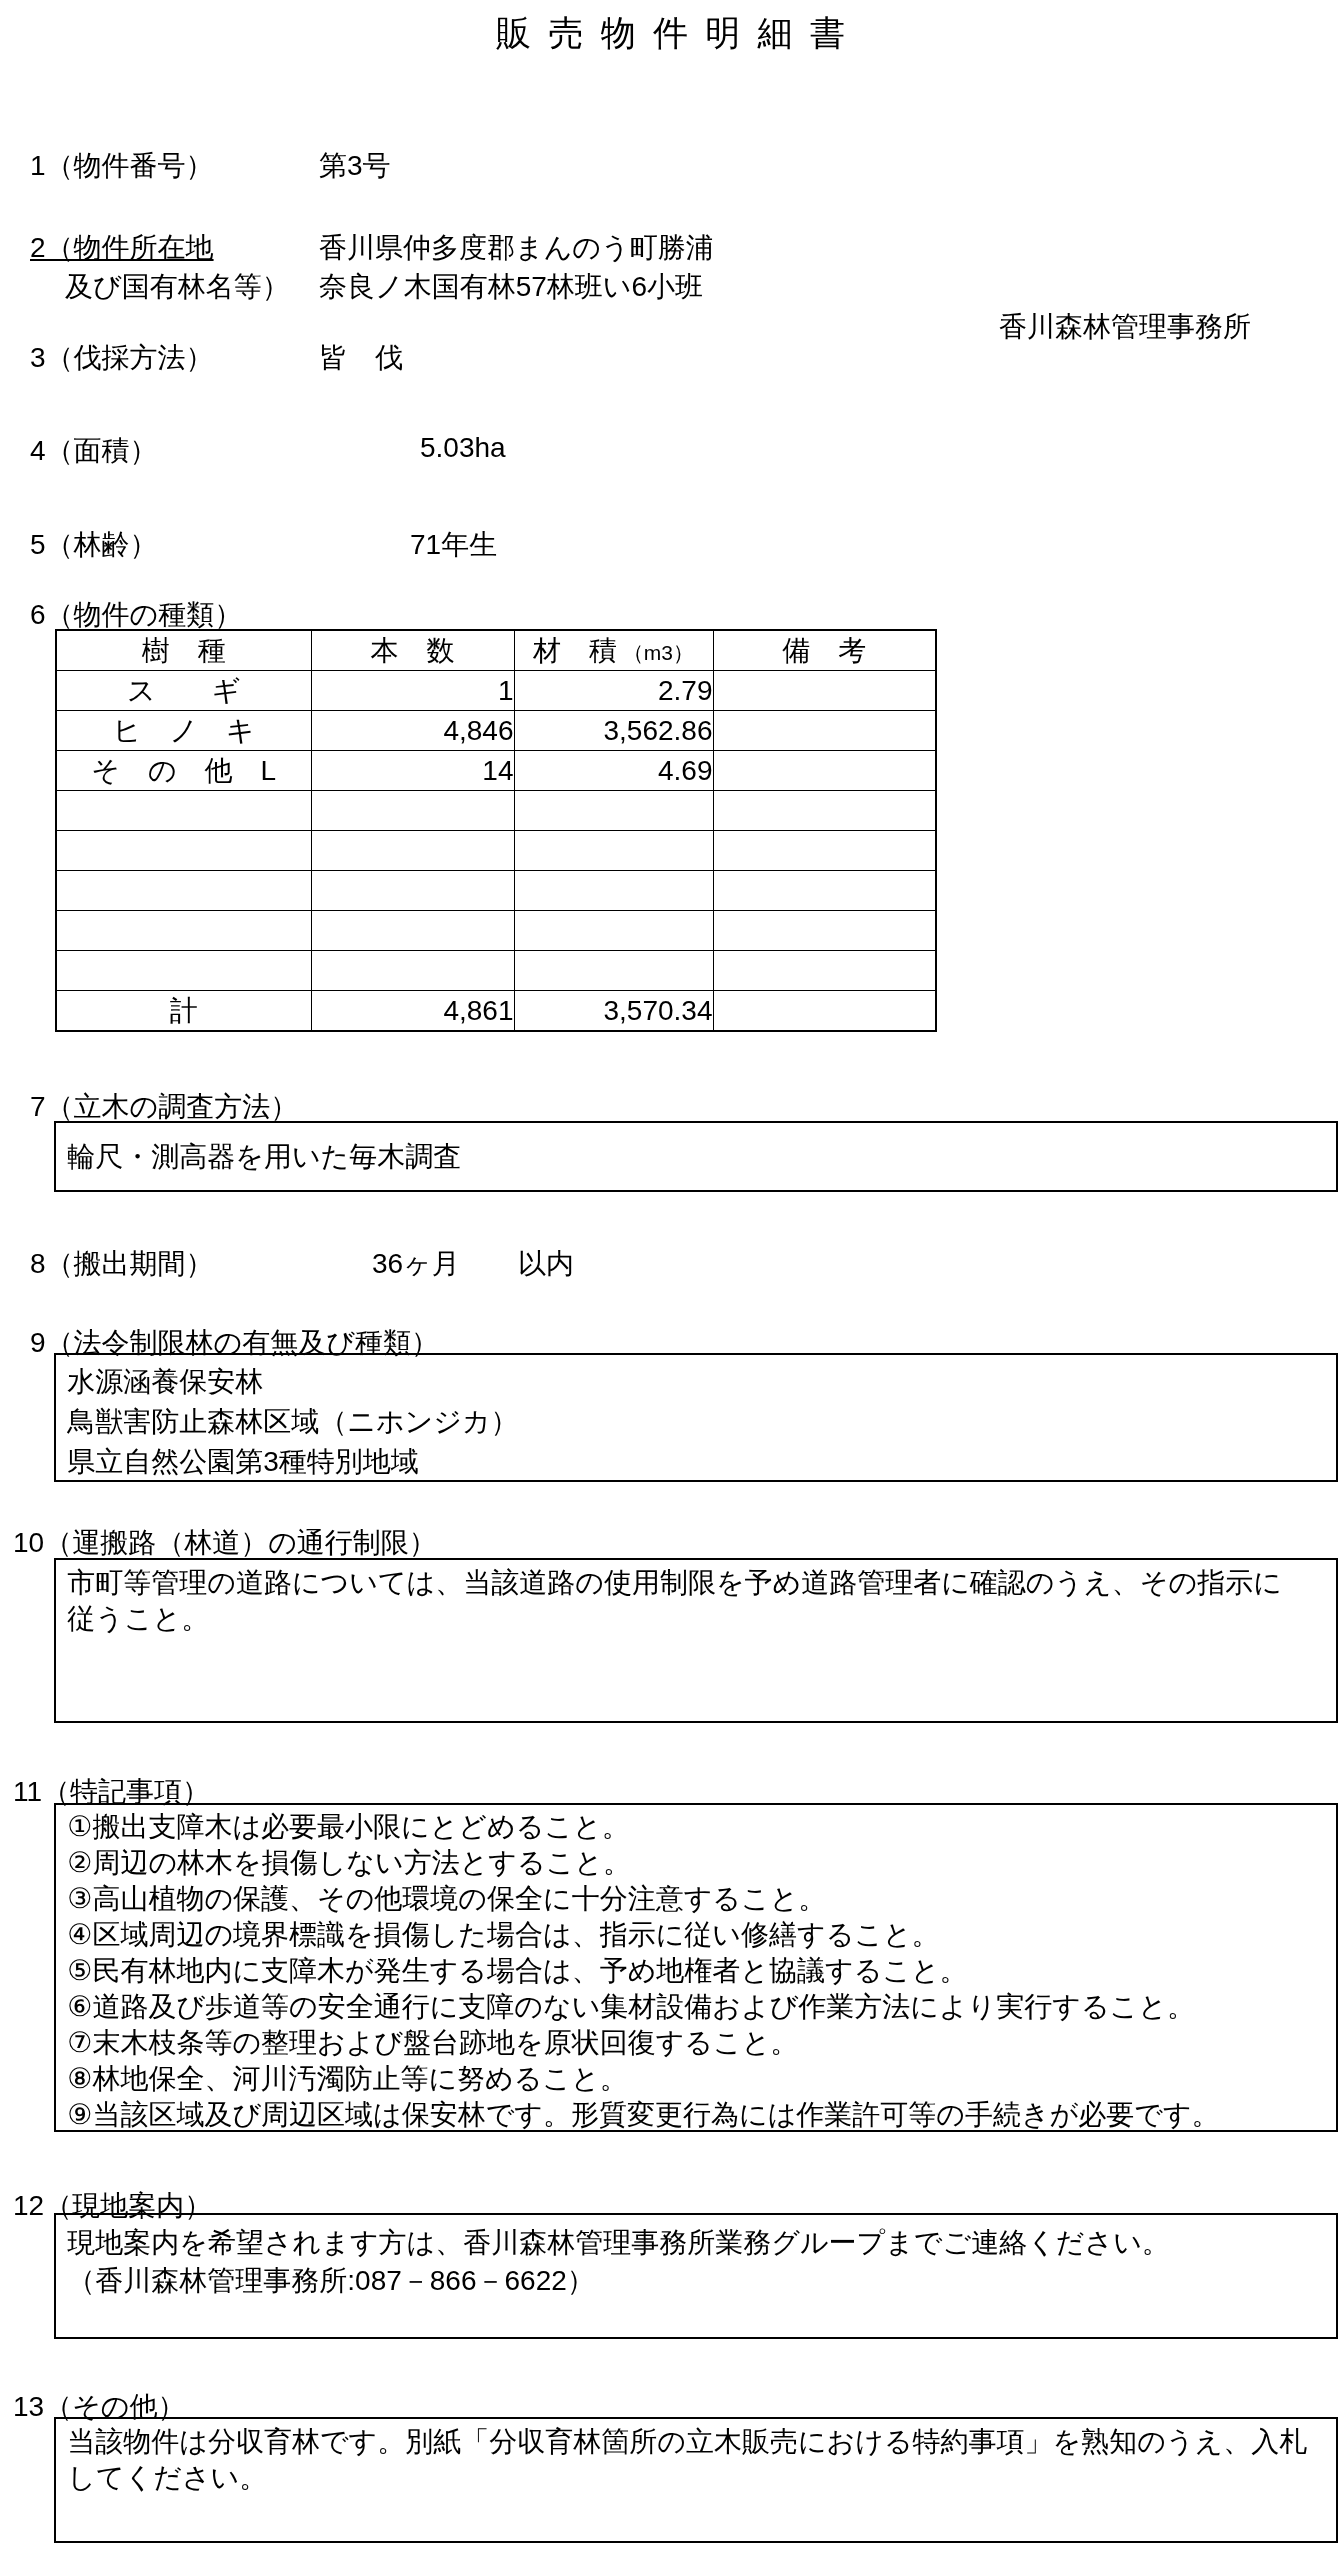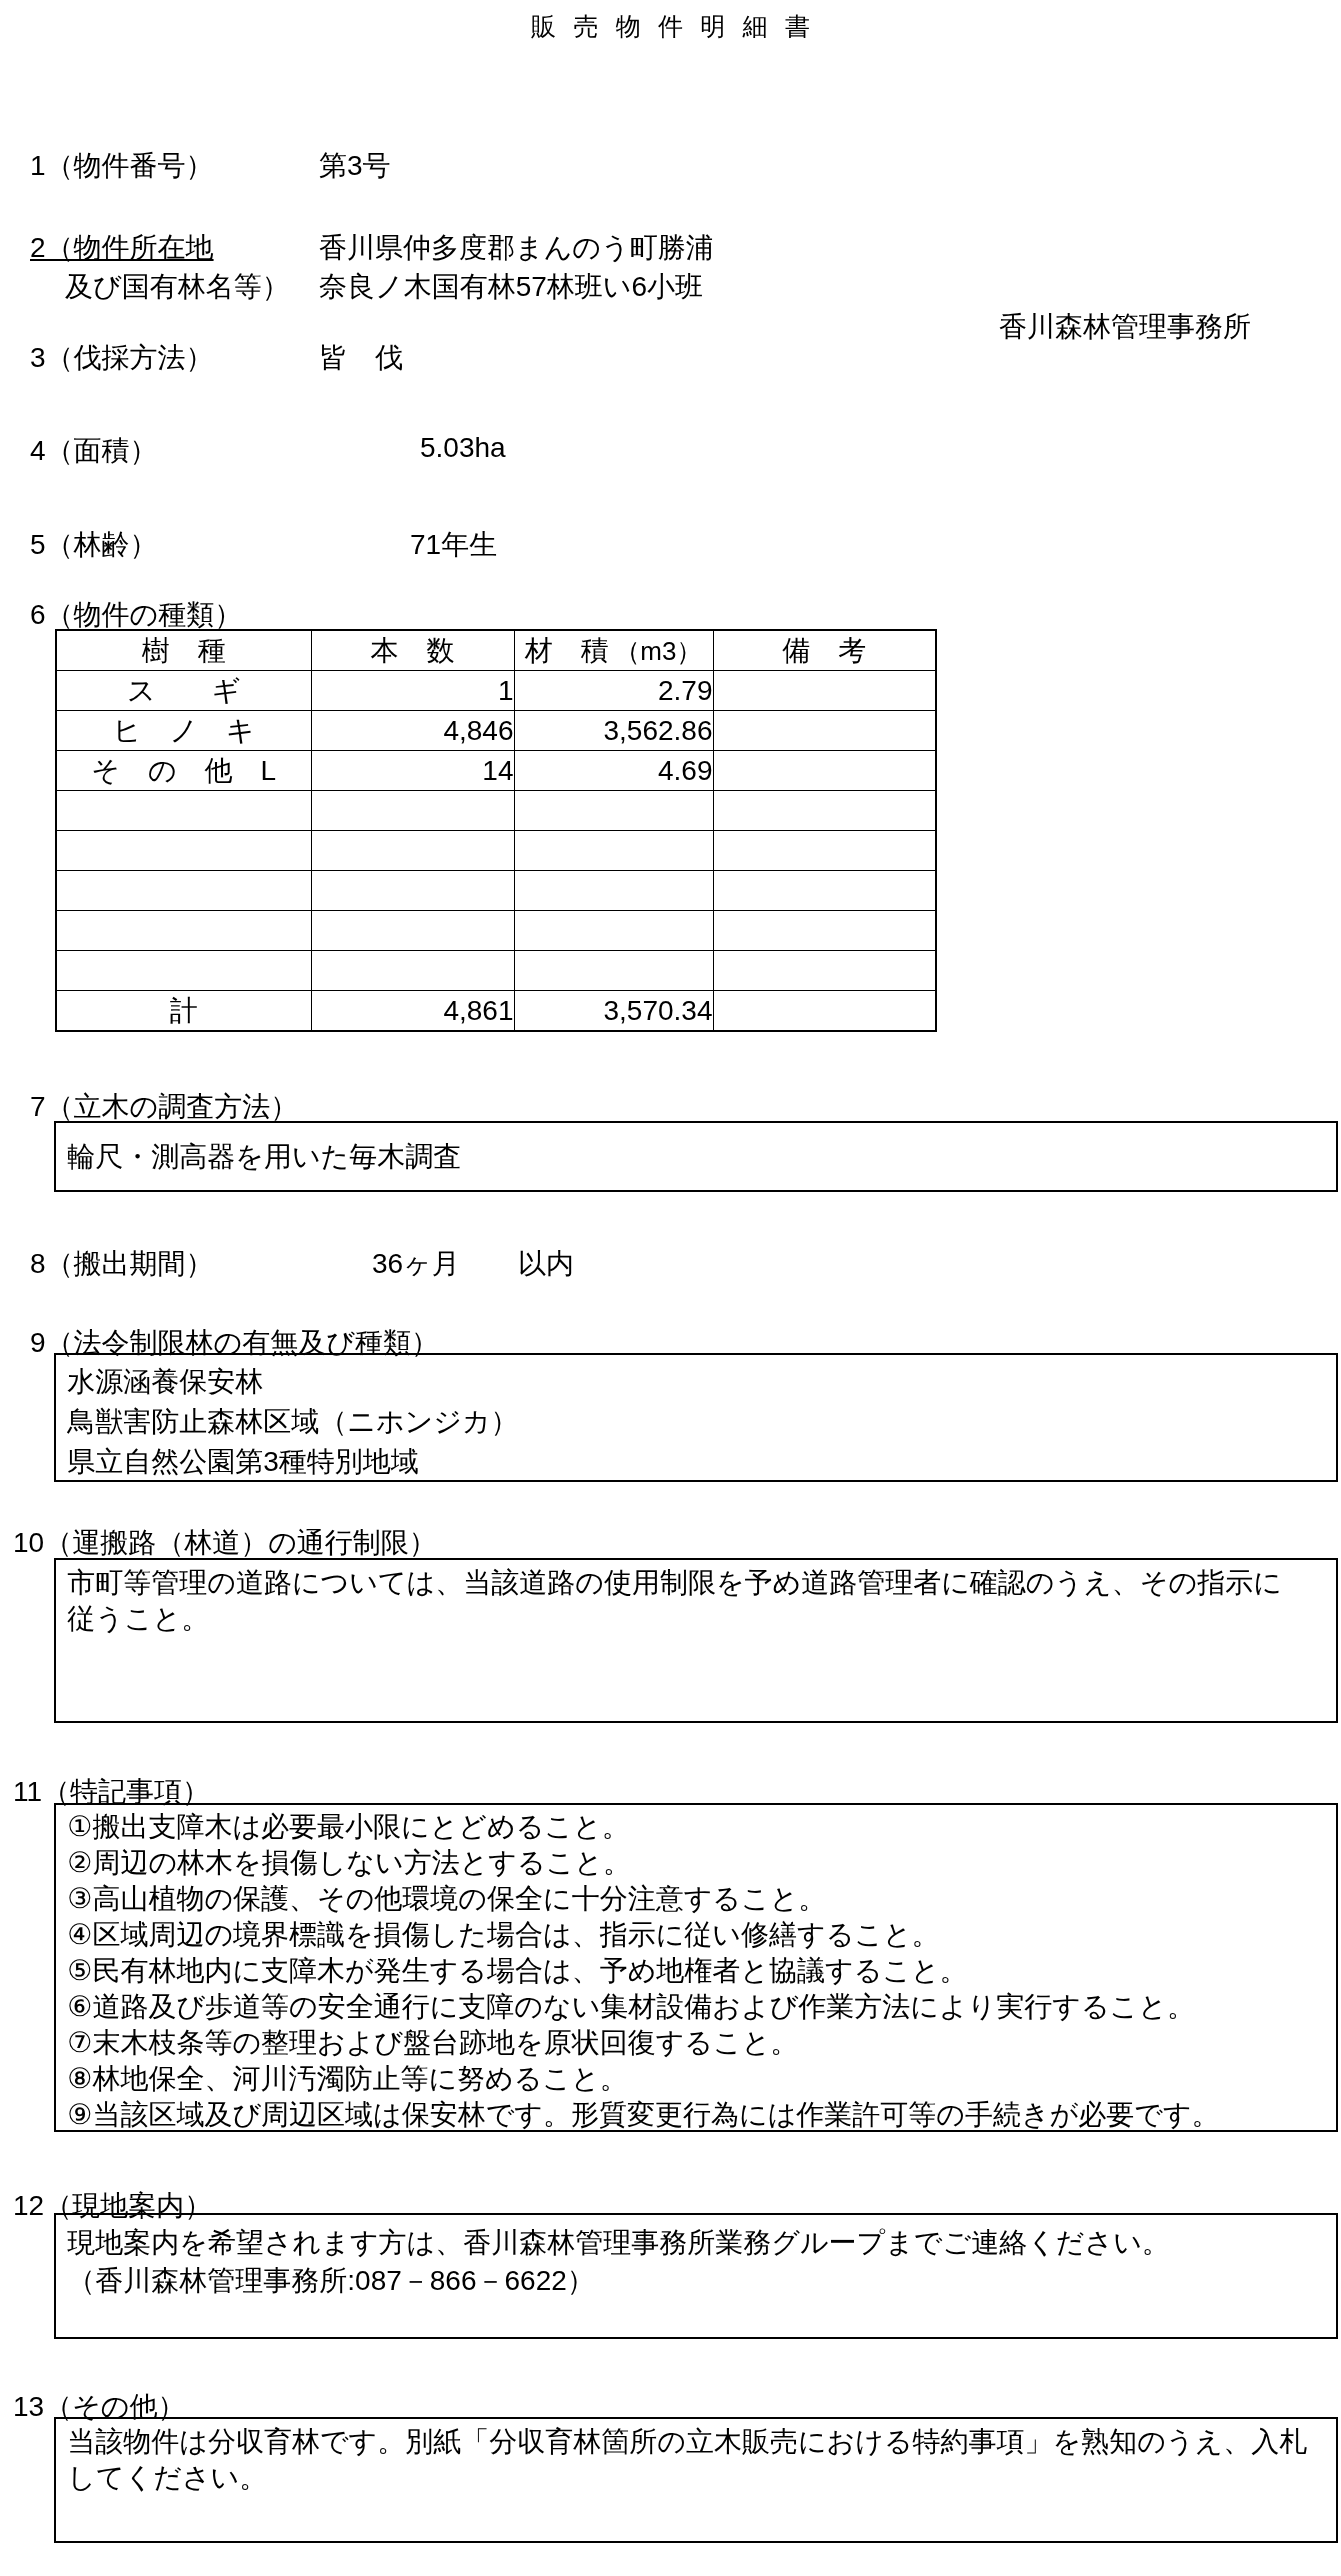--- a/index.html
+++ b/index.html
@@ -8,21 +8,21 @@
     width:1341px; height:2576px;
     background:#ffffff;
     color:#000;
     font-family:"Liberation Sans","DejaVu Sans",sans-serif;
     font-size:28px;
     overflow:hidden;
   }
   .abs { position:absolute; white-space:nowrap; }
   .doc-title {
     position:absolute; top:10.4px; left:0; width:100%;
-    text-align:center; font-size:25px; letter-spacing:17.3px; text-indent:17.3px;
+    text-align:center; font-size:35px; letter-spacing:17.3px; text-indent:17.3px;
   }
   .office { position:absolute; top:308px; right:90px; font-size:28px; }
 
   
   .l1  { top:147px;  left:30px; }
   .v1  { top:147px;  left:319px; }
   .l2a { top:229px;  left:30px;text-decoration:underline; }
   .l2b { top:268px;  left:65px; }
   .v2a { top:229px;  left:319px; }
   .v2b { top:268px;  left:319px; }
@@ -72,21 +72,21 @@
     overflow:hidden;
     white-space:nowrap;
   }
   .species-table th { text-align:center;margin-top:44px; }
   .col-species { width:255px; }
   .col-count   { width:203px; }
   .col-volume  { width:199px; }
   .col-note    { width:223px; }
   .cell-species { text-align:center; }
   .cell-num { text-align:right; padding-right:15.6px; }
-  .unit { font-size:26px; }
+  .unit { font-size:21px; }
 </style>
 </head>
 <body>
 
 <div class="page">
 
   <div class="doc-title">販売物件明細書</div>
   <div class="office">香川森林管理事務所</div>
 
   <div class="abs l1">1（物件番号）</div>

